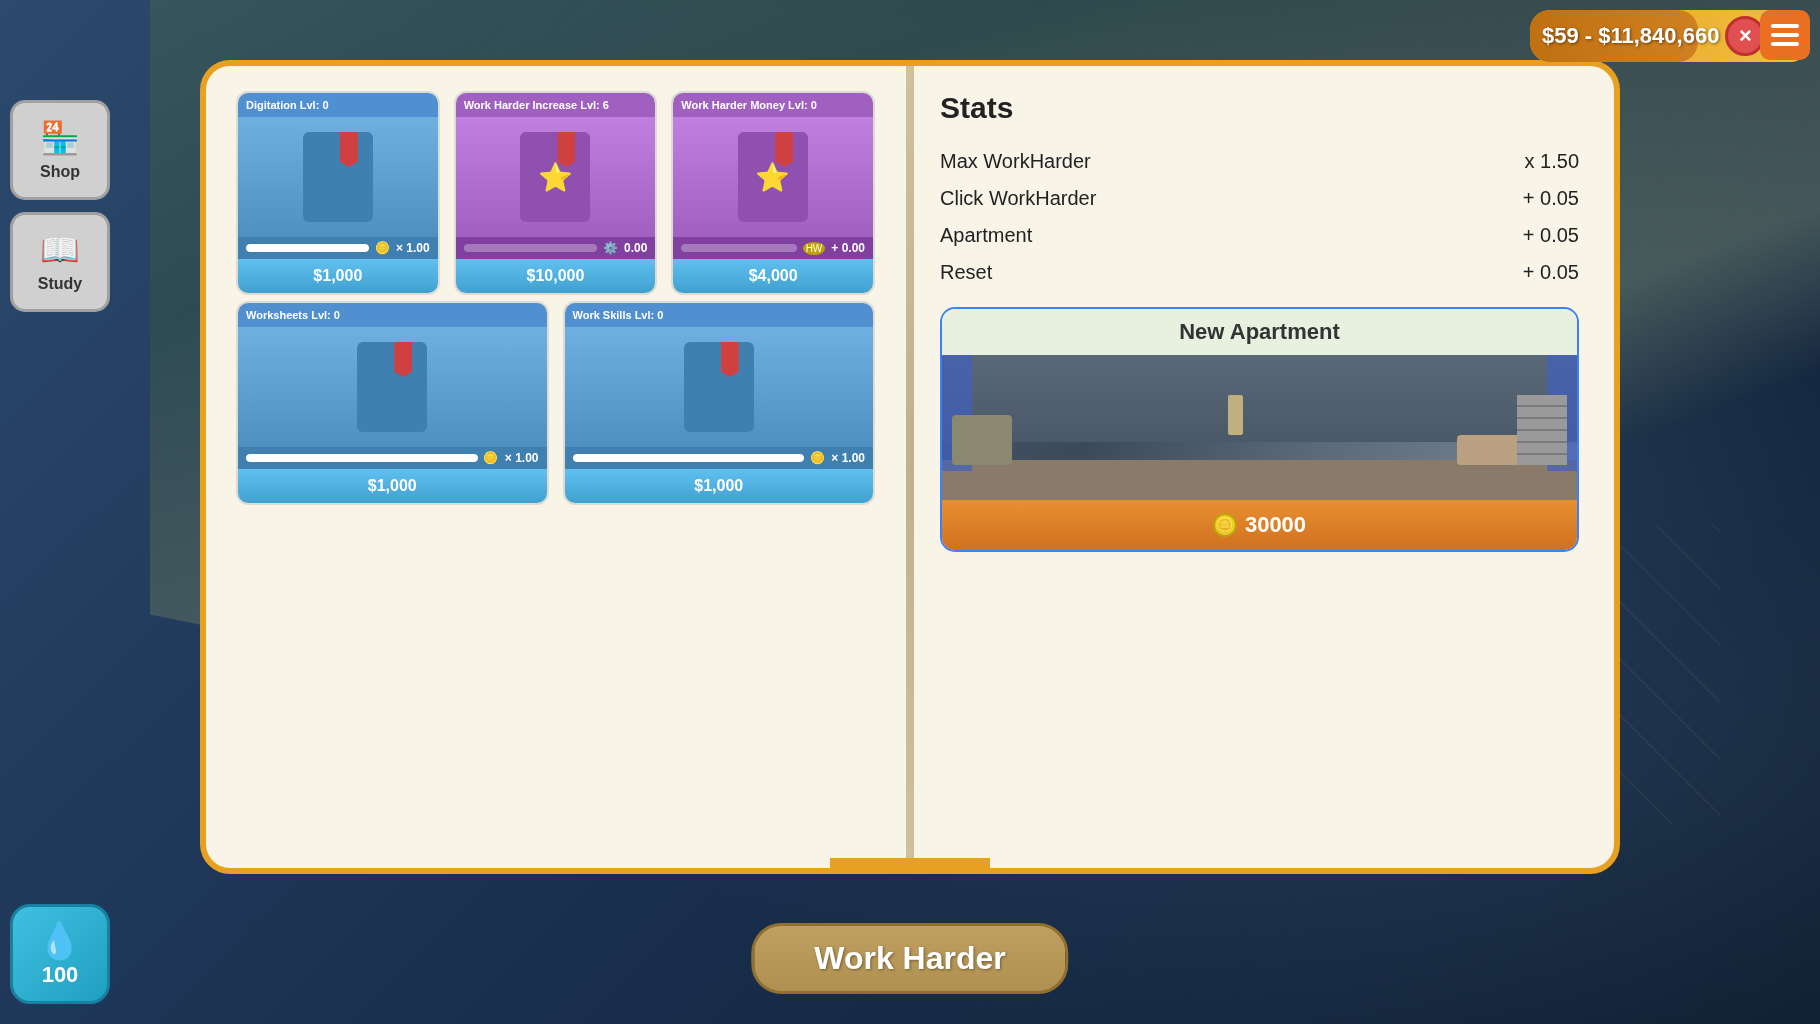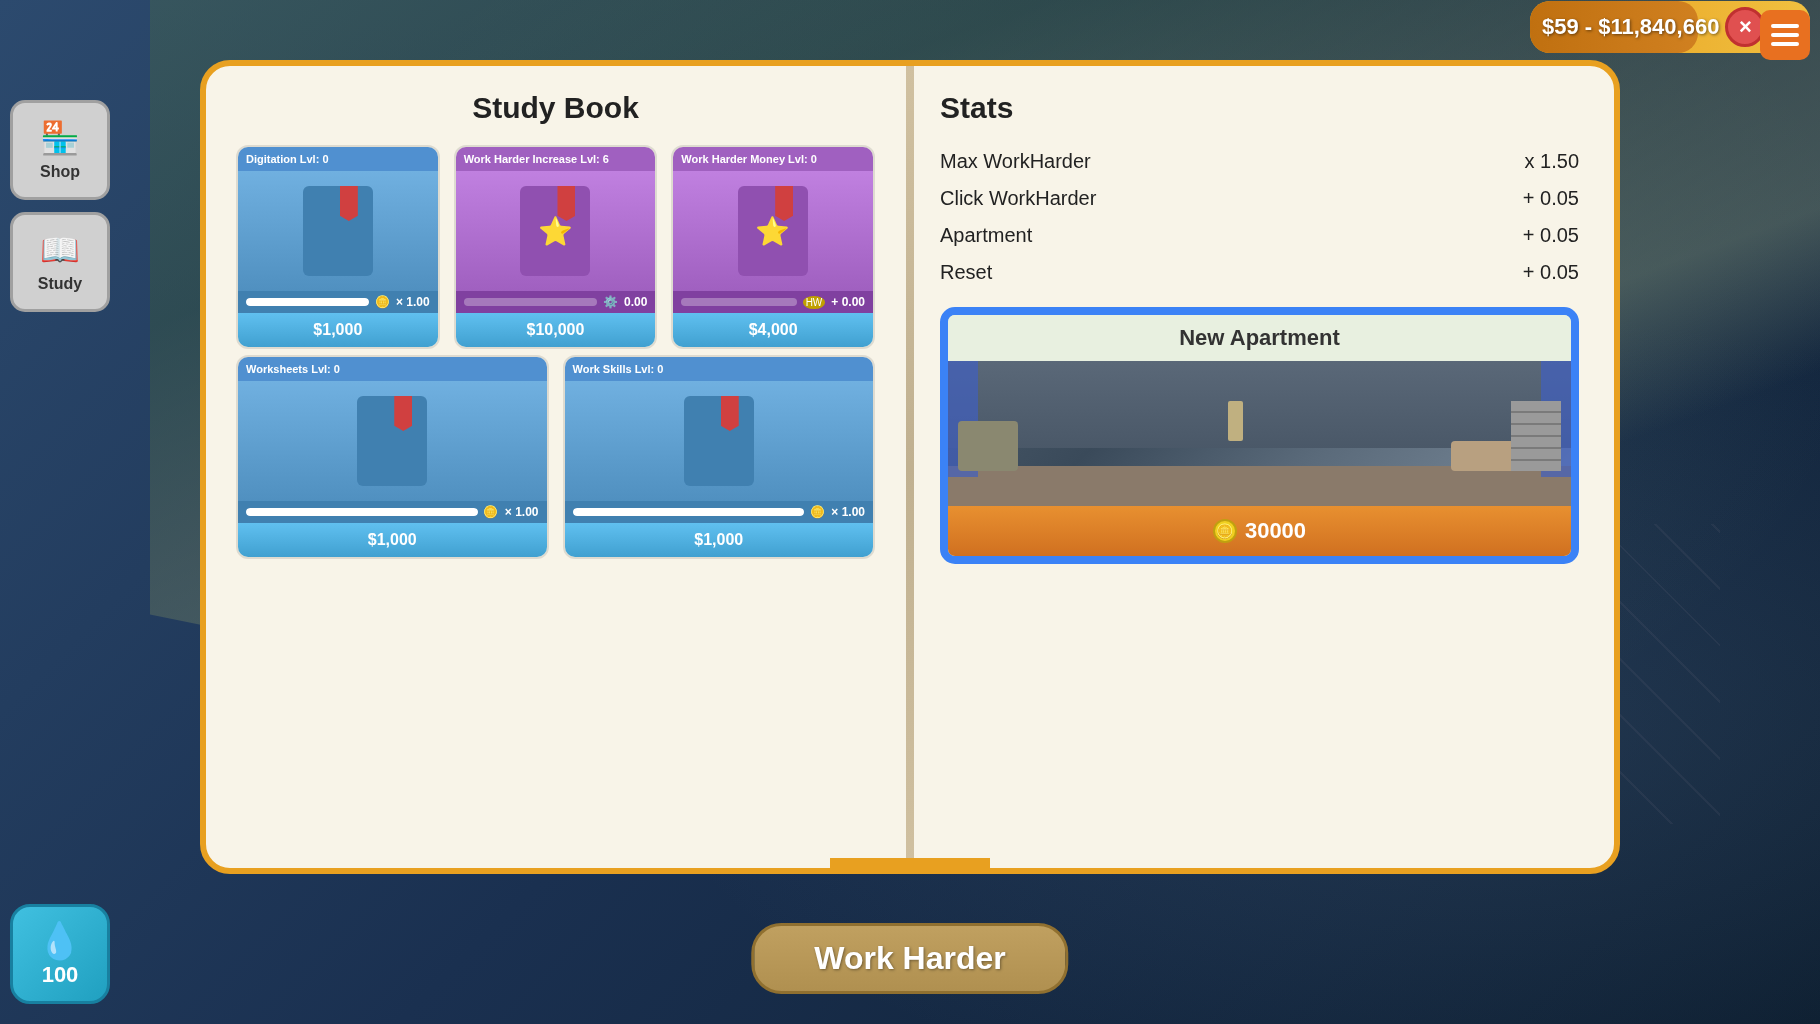--- a/index.html
+++ b/index.html
@@ -43,21 +43,21 @@
         rgba(100,100,120,0.15) 0px,
         rgba(100,100,120,0.15) 2px,
         transparent 2px,
         transparent 40px
       );
     }
 
     
     .top-bar {
       position: absolute;
-      top: 1px;
+      top: 10px;
       right: 10px;
       display: flex;
       align-items: center;
       gap: 8px;
       z-index: 100;
     }
     .money-bar {
       background: linear-gradient(90deg, #e8a020, #f0c040);
       border-radius: 20px;
       padding: 6px 16px 6px 12px;
@@ -378,21 +378,21 @@
     .stat-value {
       font-size: 20px;
       color: #222;
       font-weight: normal;
     }
 
     
     .apartment-card {
       border-radius: 15px;
       overflow: hidden;
-      border: 8px solid #3b82f6;
+      border: 2px solid #3b82f6;
       background: #e8f0e0;
     }
     .apartment-title {
       text-align: center;
       font-size: 22px;
       font-weight: bold;
       color: #333;
       padding: 10px;
       background: #e8f0e0;
     }
@@ -525,21 +525,20 @@
   </div>
   <div class="sidebar-btn">
     <span class="sidebar-btn-icon">📖</span>
     <span class="sidebar-btn-label">Study</span>
   </div>
 </div>
 
 <div class="book-panel">
 
   <div class="left-page">
-    <div class="left-page-title">Study Book</div>
 
     <div class="items-grid">
 
       <div class="item-card card-blue">
         <div class="item-card-header">Digitation Lvl: 0</div>
         <div class="item-card-body">
           <div class="item-card-book">
             <div class="book-bookmark"></div>
           </div>
         </div>

